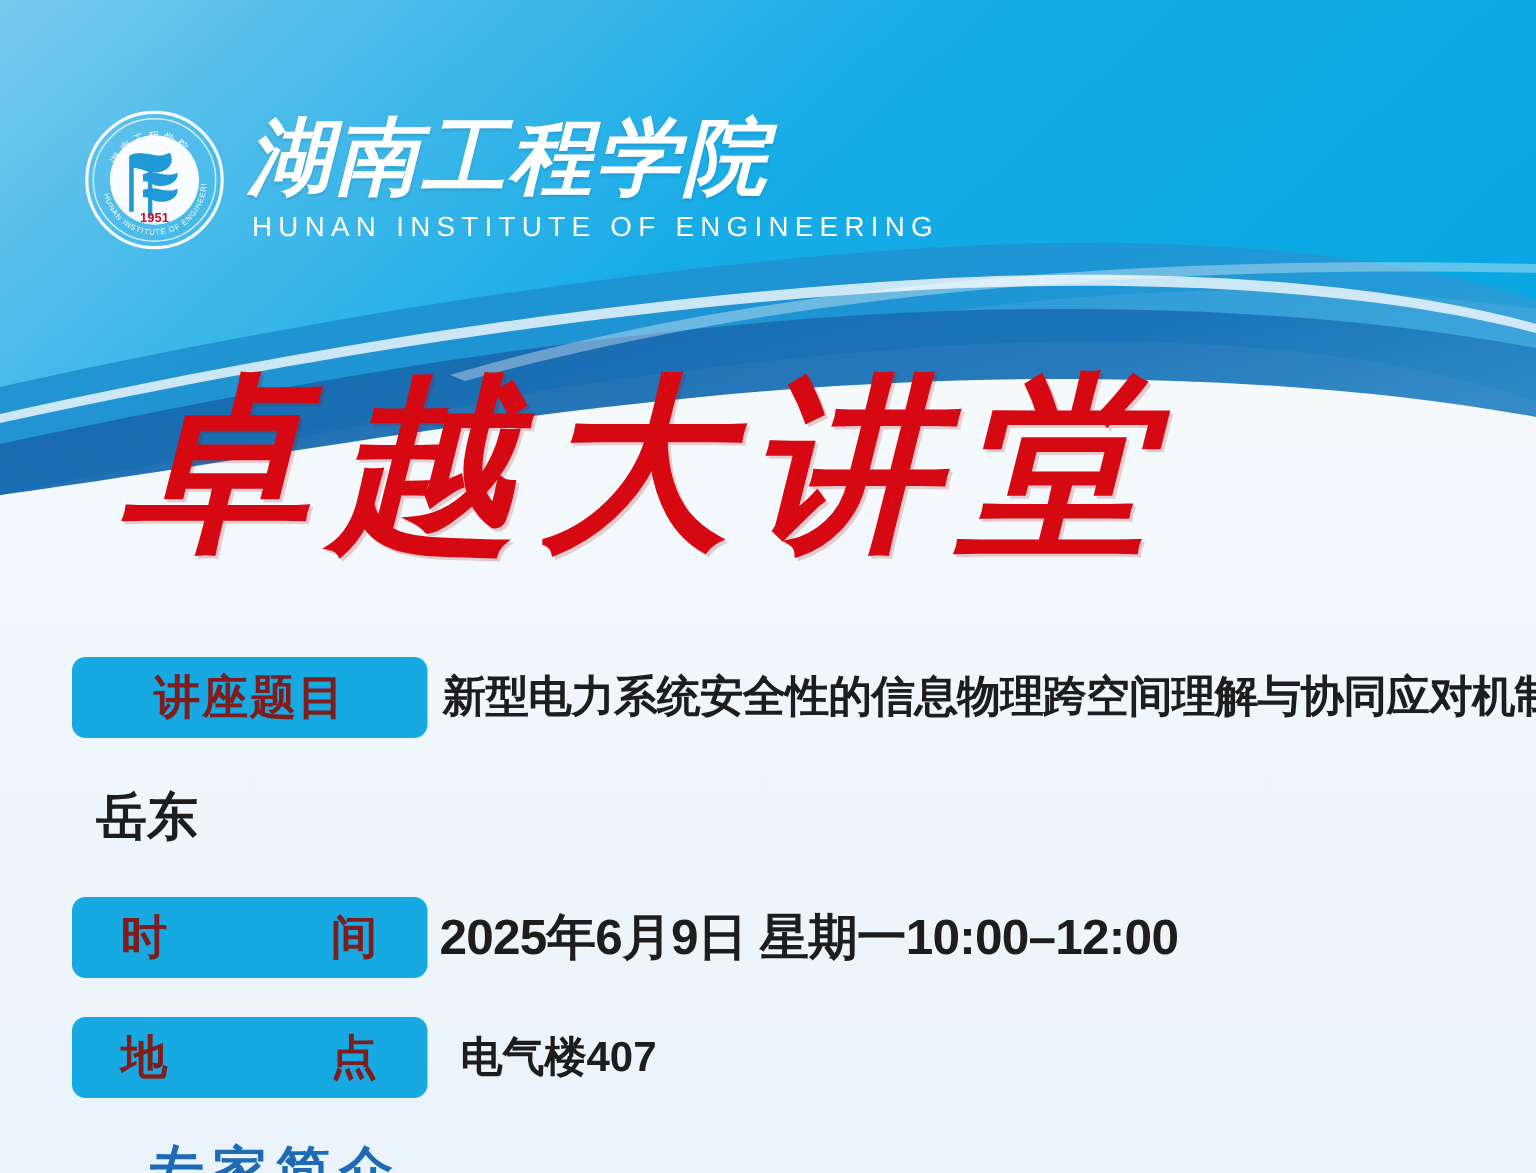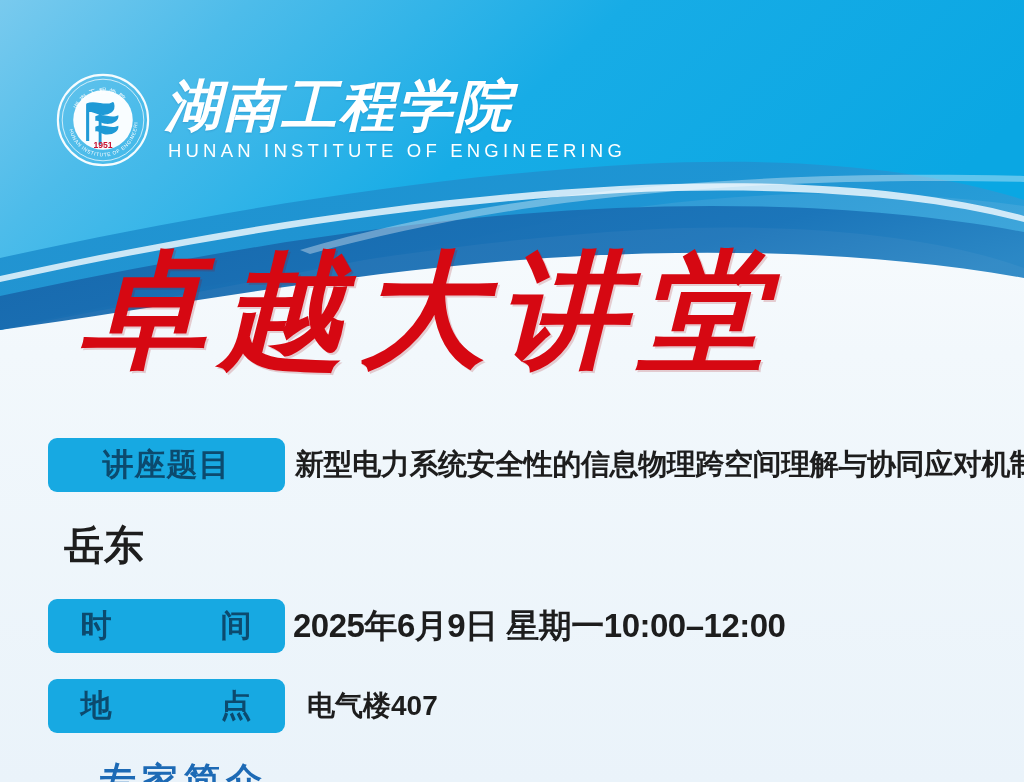--- a/index.html
+++ b/index.html
@@ -108,21 +108,21 @@
     align-items: center;
     margin-bottom: 26px;
     min-height: 54px;
   }
   .badge {
     flex: 0 0 auto;
     width: 237px;
     height: 54px;
     border-radius: 9px;
     background: #17a9e2;
-    color: #0c4a6e;
+    color: #7f1d1d;
     font-size: 31px;
     font-weight: 700;
     display: flex;
     align-items: center;
     justify-content: center;
     letter-spacing: 1px;
     box-sizing: border-box;
   }
   .badge .pad-label {
     display: flex;
@@ -131,21 +131,21 @@
   }
   .value {
     margin-left: 14px;
     color: #1d1d1d;
     font-weight: 700;
     font-size: 30px;
     white-space: nowrap;
     letter-spacing: 0px;
   }
   .value.title-value { font-size: 29px; margin-left: 10px; letter-spacing: -0.4px; }
-  .value.speaker-value { font-size: 40px; margin-left: 16px; }
+  .value.speaker-value { font-size: 34px; margin-left: 16px; }
   .value.time-value { font-size: 33px; margin-left: 8px; letter-spacing: -0.5px; }
   .value.place-value { font-size: 28px; margin-left: 22px; }
 
   
   .section-heading {
     position: absolute;
     left: 100px;
     top: 757px;
     color: #1d6ab5;
     font-size: 36px;

